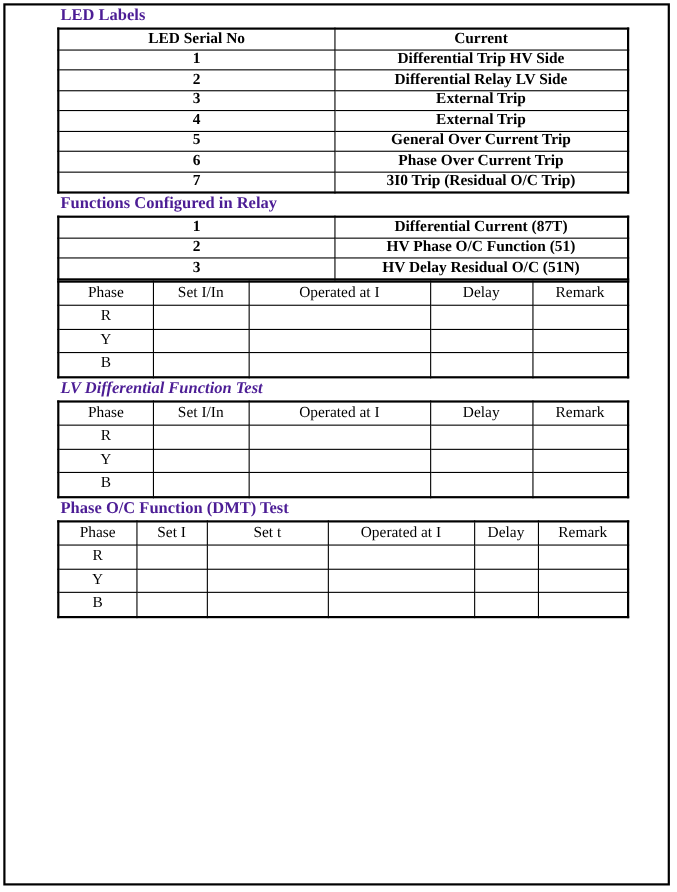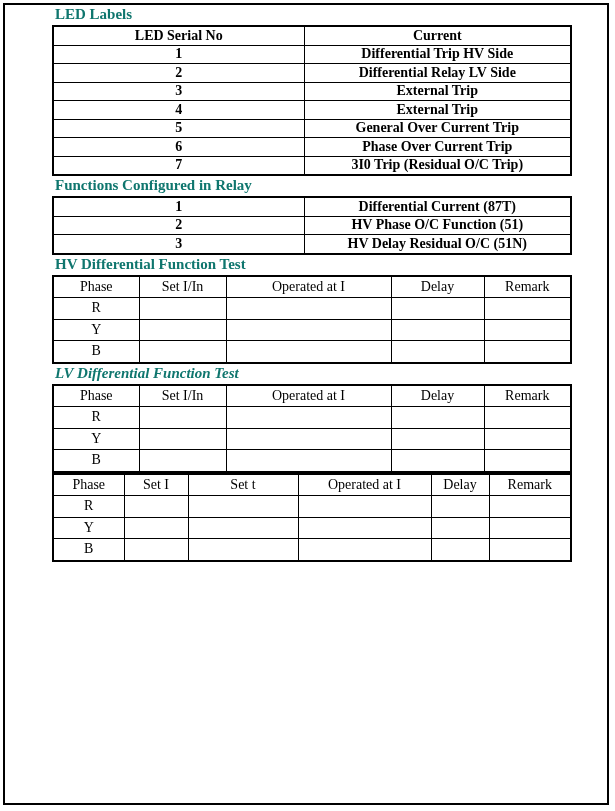--- a/index.html
+++ b/index.html
@@ -23,21 +23,21 @@
     border: 2px solid #000000;
     box-sizing: border-box;
   }
   .content {
     position: absolute;
     left: 52px;
     top: 5px;
     width: 518px;
   }
   h2.section-heading {
-    color: #0f766e;
+    color: #4c1d95;
     font-size: 15px;
     line-height: 18px;
     font-weight: bold;
     margin: 0 0 2px 3px;
     padding: 0;
   }
   .mt1 { margin-top: 33px; }
   .mt2 { margin-top: 22px; }
   .mt3 { margin-top: 22px; }
   .mt4 { margin-top: 30px; font-style: italic; }
@@ -124,21 +124,20 @@
       <td>2</td>
       <td>HV Phase O/C Function (51)</td>
     </tr>
     <tr>
       <td>3</td>
       <td>HV Delay Residual O/C (51N)</td>
     </tr>
   </tbody>
     </table>
 
-  <h2 class="section-heading mt3">HV Differential Function Test</h2>
   <table class="t-test">
     <colgroup>
         <col style="width:86px">
         <col style="width:87px">
         <col style="width:165px">
         <col style="width:93px">
         <col style="width:87px">
       </colgroup>
     <tbody>
         <tr>
@@ -206,20 +205,21 @@
     <tr>
       <td>B</td>
       <td></td>
       <td></td>
       <td></td>
       <td></td>
     </tr>
   </tbody>
     </table>
 
+  <h2 class="section-heading mt5">Phase O/C Function (DMT) Test</h2>
   <table class="t-test">
     <colgroup>
         <col style="width:71px">
         <col style="width:64px">
         <col style="width:110px">
         <col style="width:133px">
         <col style="width:58px">
         <col style="width:82px">
       </colgroup>
     <tbody>

